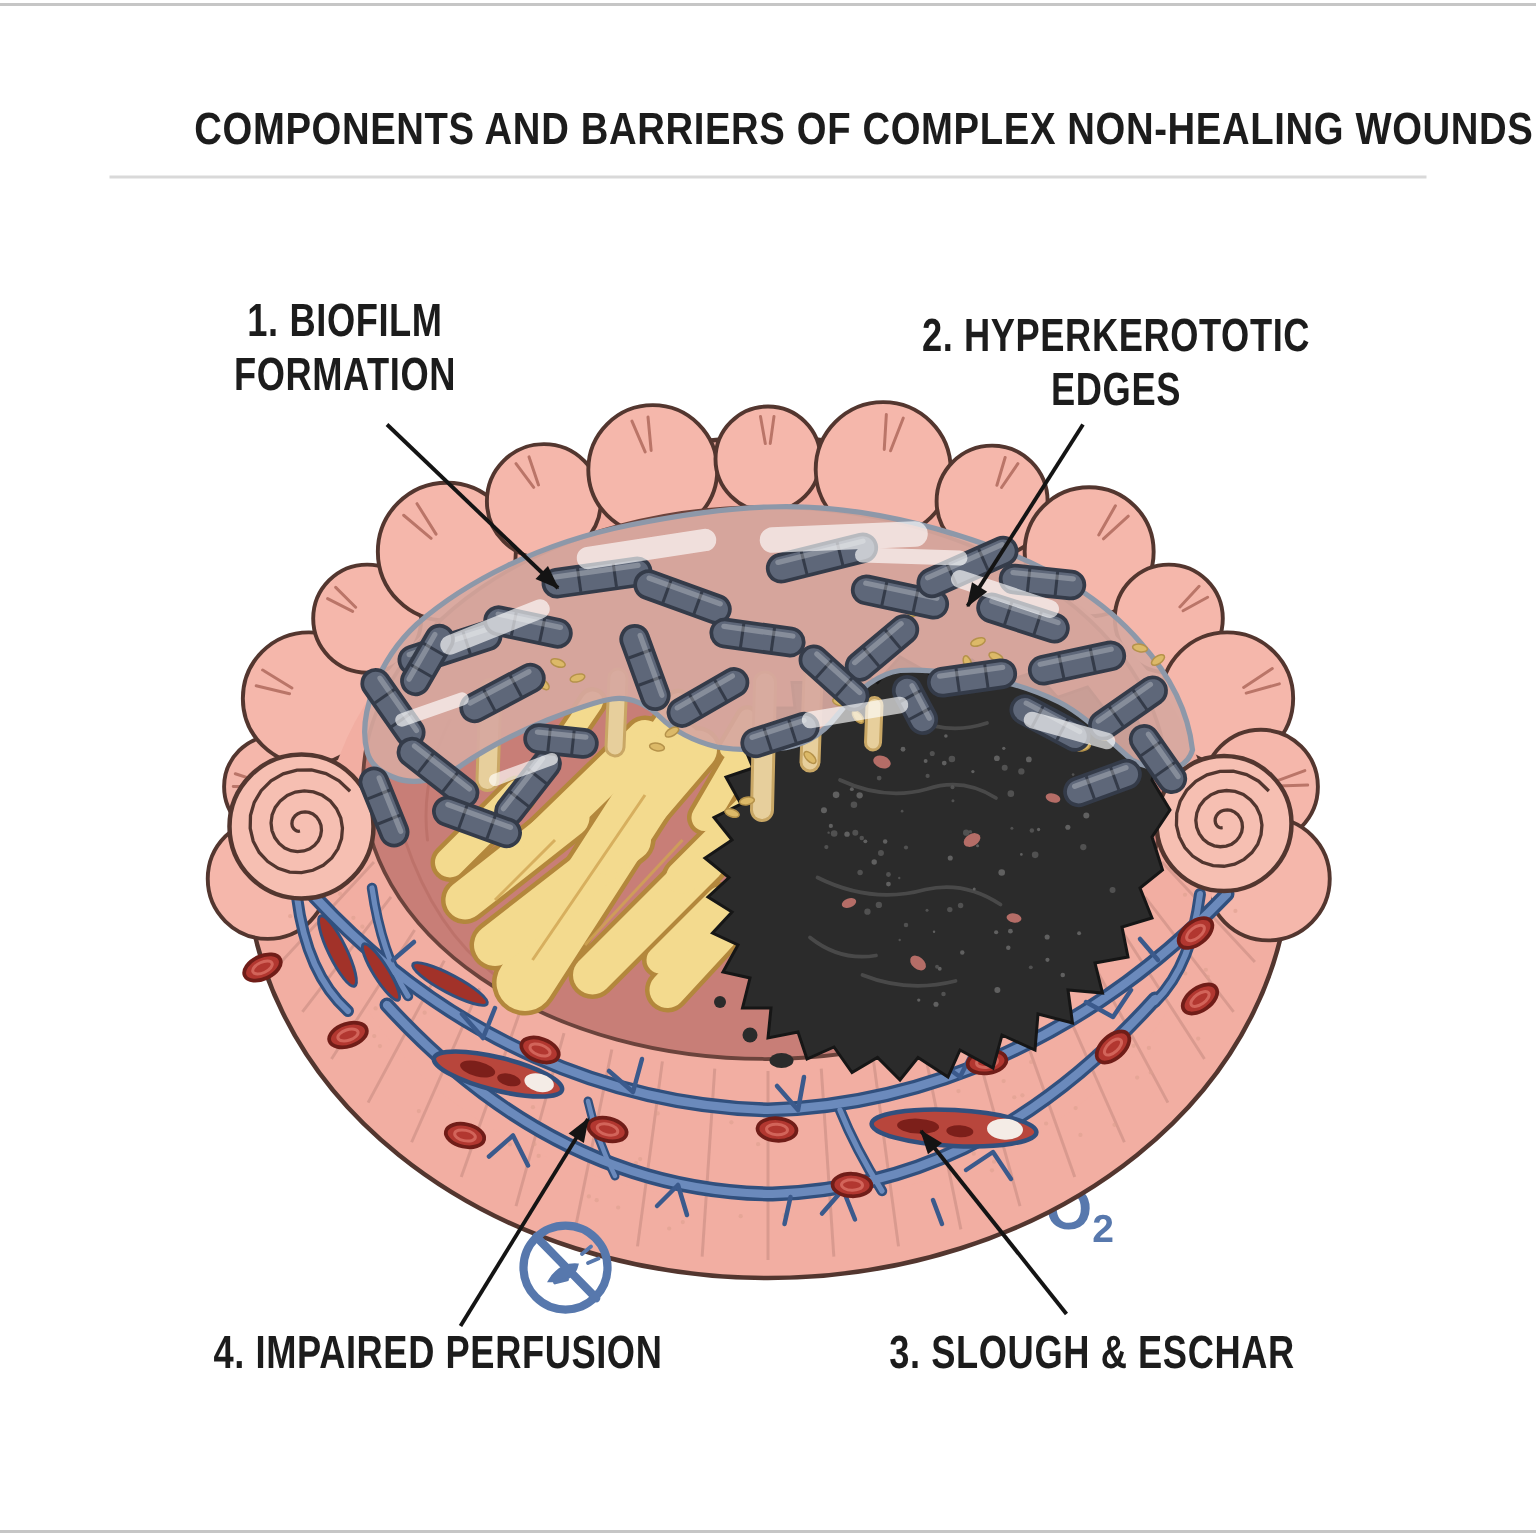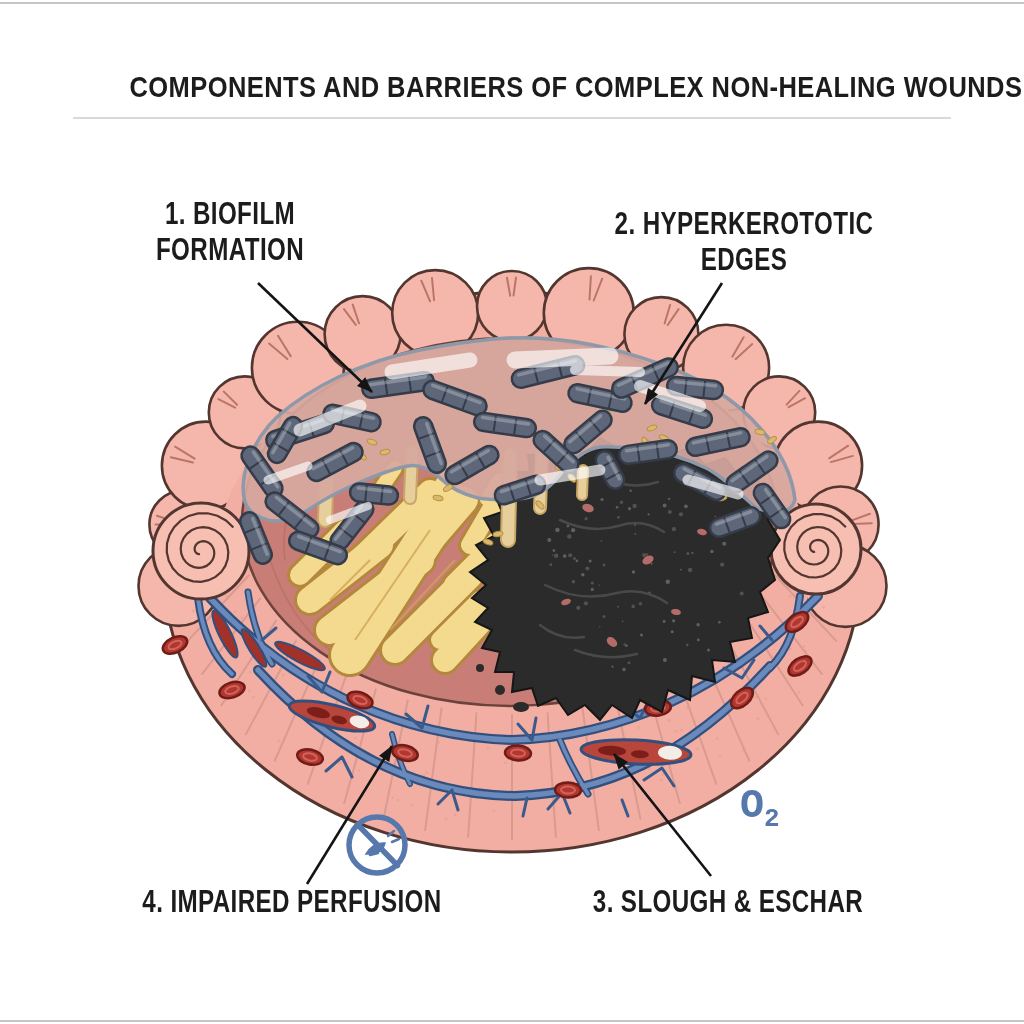--- a/index.html
+++ b/index.html
@@ -11,22 +11,22 @@
          font-size:30px;font-weight:700;letter-spacing:.5px;color:var(--ink,#1c1c1c);
          transform:scaleX(.85);transform-origin:50% 0;white-space:nowrap;}
   .divider{position:absolute;top:117px;left:73px;width:878px;height:2px;background:var(--divider,#d9d9d9);}
   .lbl{position:absolute;text-align:center;font-weight:700;font-size:31px;line-height:1.16;
        letter-spacing:.5px;color:var(--ink,#1c1c1c);transform:scaleX(.78);transform-origin:50% 0;
        white-space:nowrap;}
   .lbl-biofilm{top:196px;left:80px;width:300px;}
   .lbl-hyper{top:206px;left:574px;width:340px;}
   .lbl-perfusion{top:884px;left:72px;width:440px;}
   .lbl-slough{top:884px;left:528px;width:400px;}
-  .oxygen{position:absolute;top:784px;left:740px;color:var(--accent-blue,#5778ad);
-          font-size:40px;font-weight:600;font-family:Liberation Mono, monospace;}
+  .oxygen{position:absolute;top:784px;left:697px;color:var(--accent-blue,#5778ad);
+          font-size:40px;font-weight:600;}
   .oxygen sub{font-size:26px;font-weight:600;}
   svg{position:absolute;top:0;left:0;}
 </style>
 </head>
 <body>
 
 <div class="stage">
 
   <div class="frame-line frame-top"></div>
   <div class="frame-line frame-bottom"></div>

